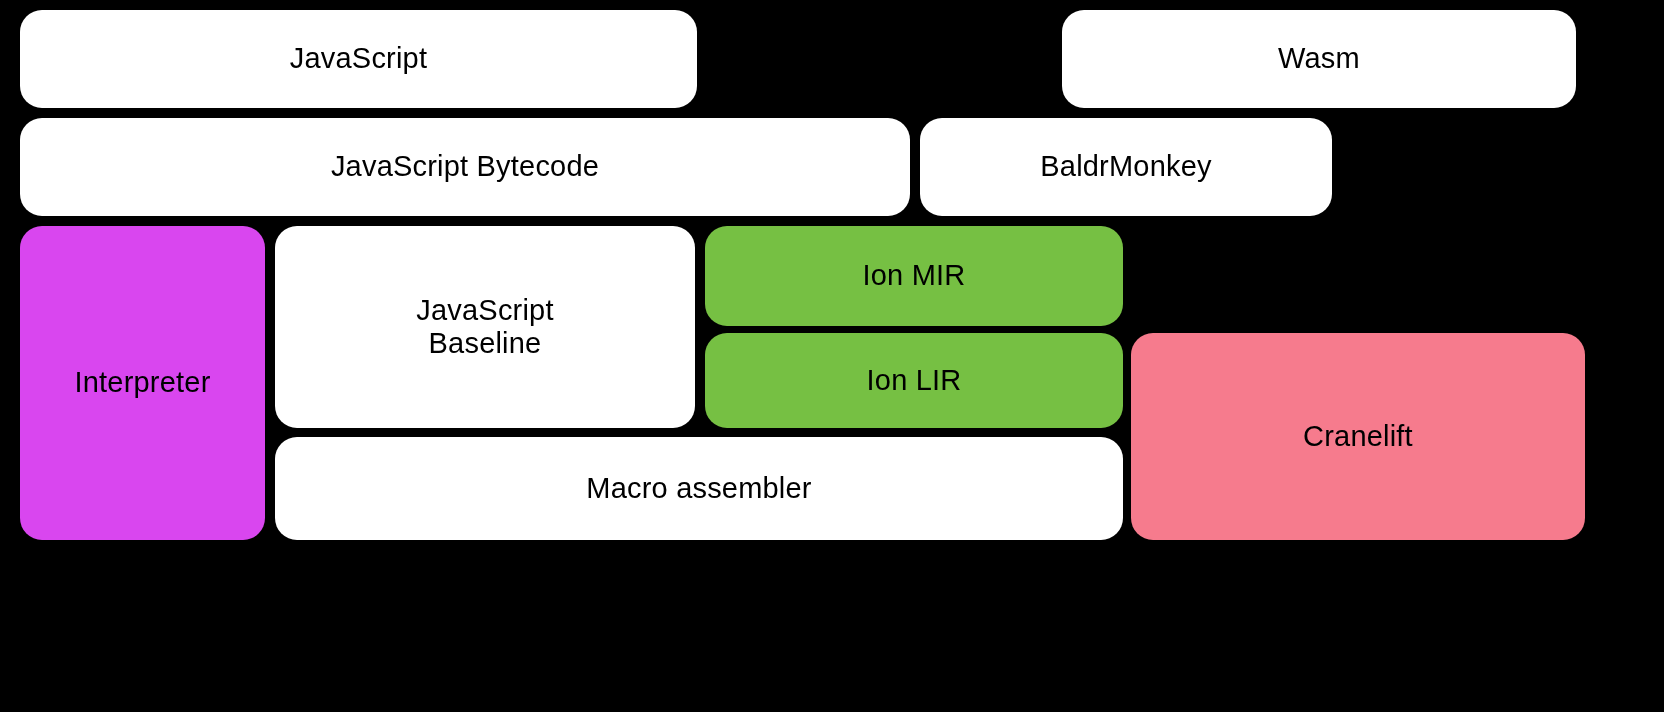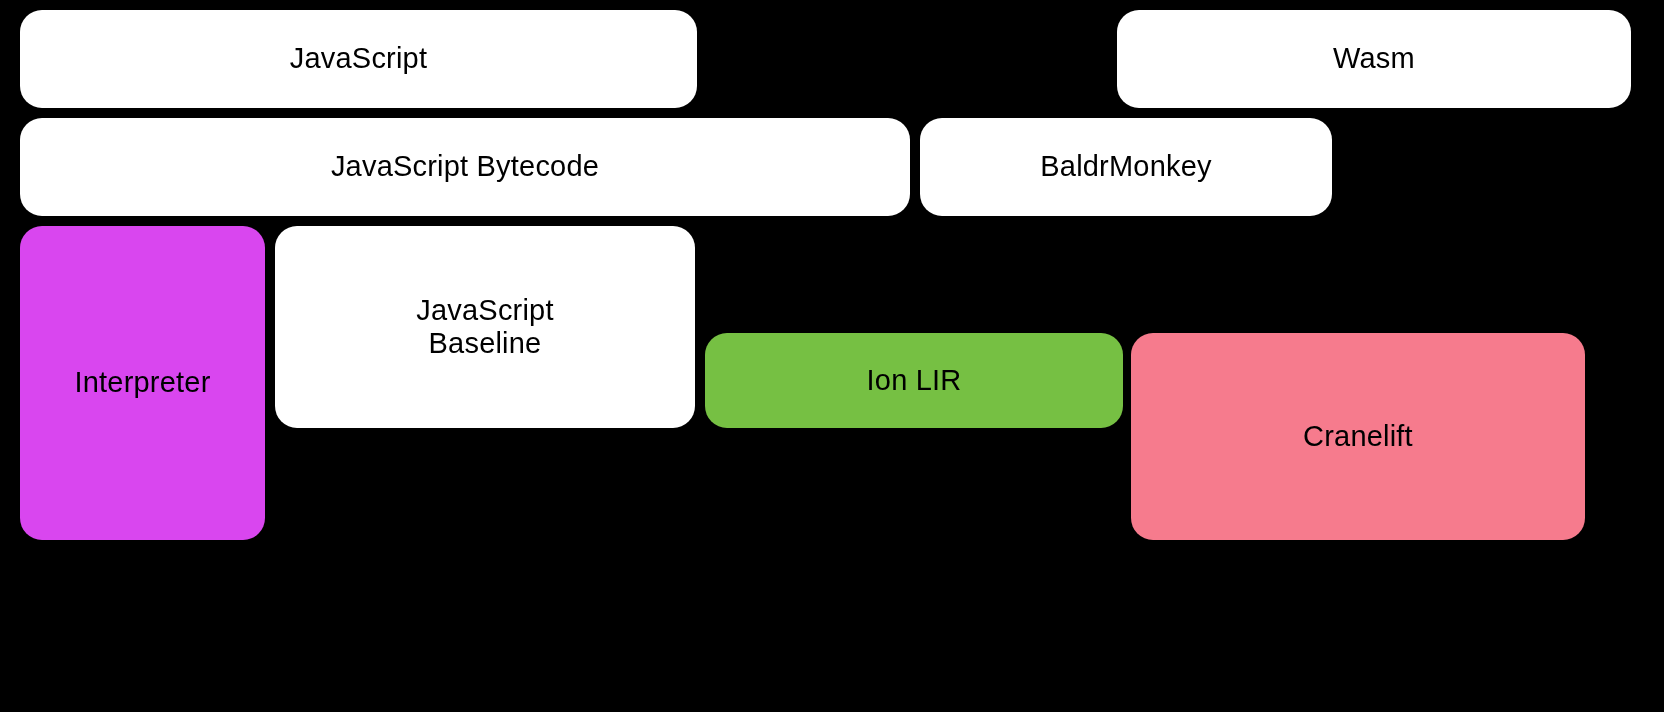--- a/index.html
+++ b/index.html
@@ -40,45 +40,51 @@
 </head>
 <body>
 
 <div id="stage">
 
   <div class="node fill-white" style="left:20px; top:10px; width:677px; height:98px;">
     <span>JavaScript</span>
   </div>
 
 
-  <div class="node fill-white" style="left:1117px; top:10px; width:514px; height:98px;">
+  <div class="node fill-white" style="left:1062px; top:10px; width:514px; height:98px;">
     <span>Wasm</span>
   </div>
 
   <div class="node fill-white" style="left:20px; top:118px; width:890px; height:98px;">
     <span>JavaScript Bytecode</span>
   </div>
 
   <div class="node fill-white" style="left:920px; top:118px; width:412px; height:98px;">
     <span>BaldrMonkey</span>
   </div>
 
   <div class="node fill-gray" style="left:20px; top:226px; width:245px; height:314px;">
     <span>Interpreter</span>
   </div>
 
   <div class="node fill-white" style="left:275px; top:226px; width:420px; height:202px;">
     <span>JavaScript
 Baseline</span>
   </div>
 
+  <div class="node fill-green" style="left:705px; top:226px; width:418px; height:100px;">
+    <span>Ion MIR</span>
+  </div>
 
   <div class="node fill-green" style="left:705px; top:333px; width:418px; height:95px;">
     <span>Ion LIR</span>
   </div>
 
   <div class="node fill-pink" style="left:1131px; top:333px; width:454px; height:207px;">
     <span>Cranelift</span>
   </div>
 
+  <div class="node fill-white" style="left:275px; top:437px; width:848px; height:103px;">
+    <span>Macro assembler</span>
+  </div>
 
 
 </div>
 
 </body></html>

